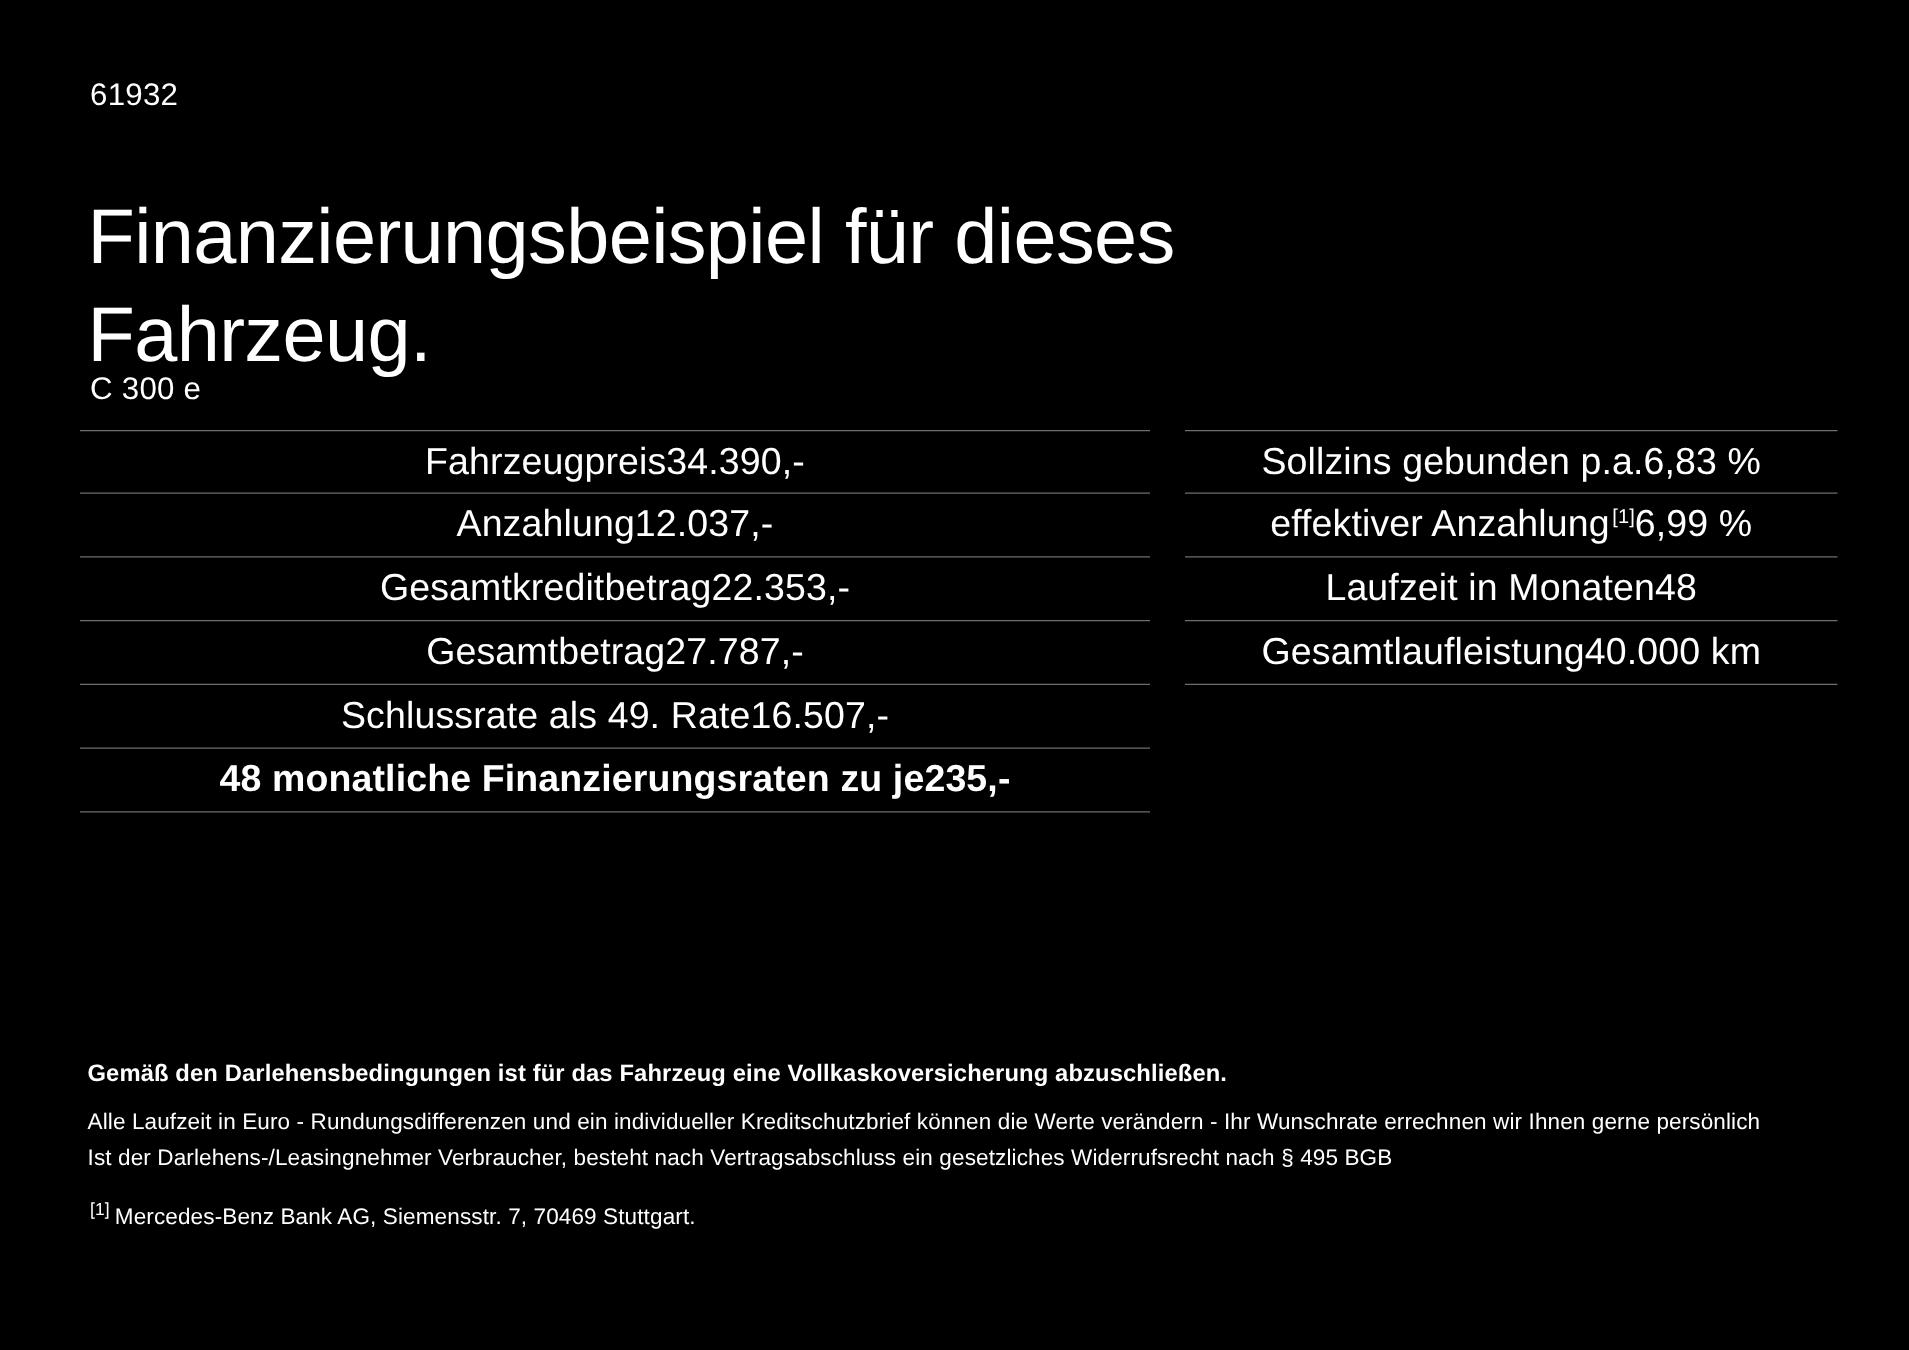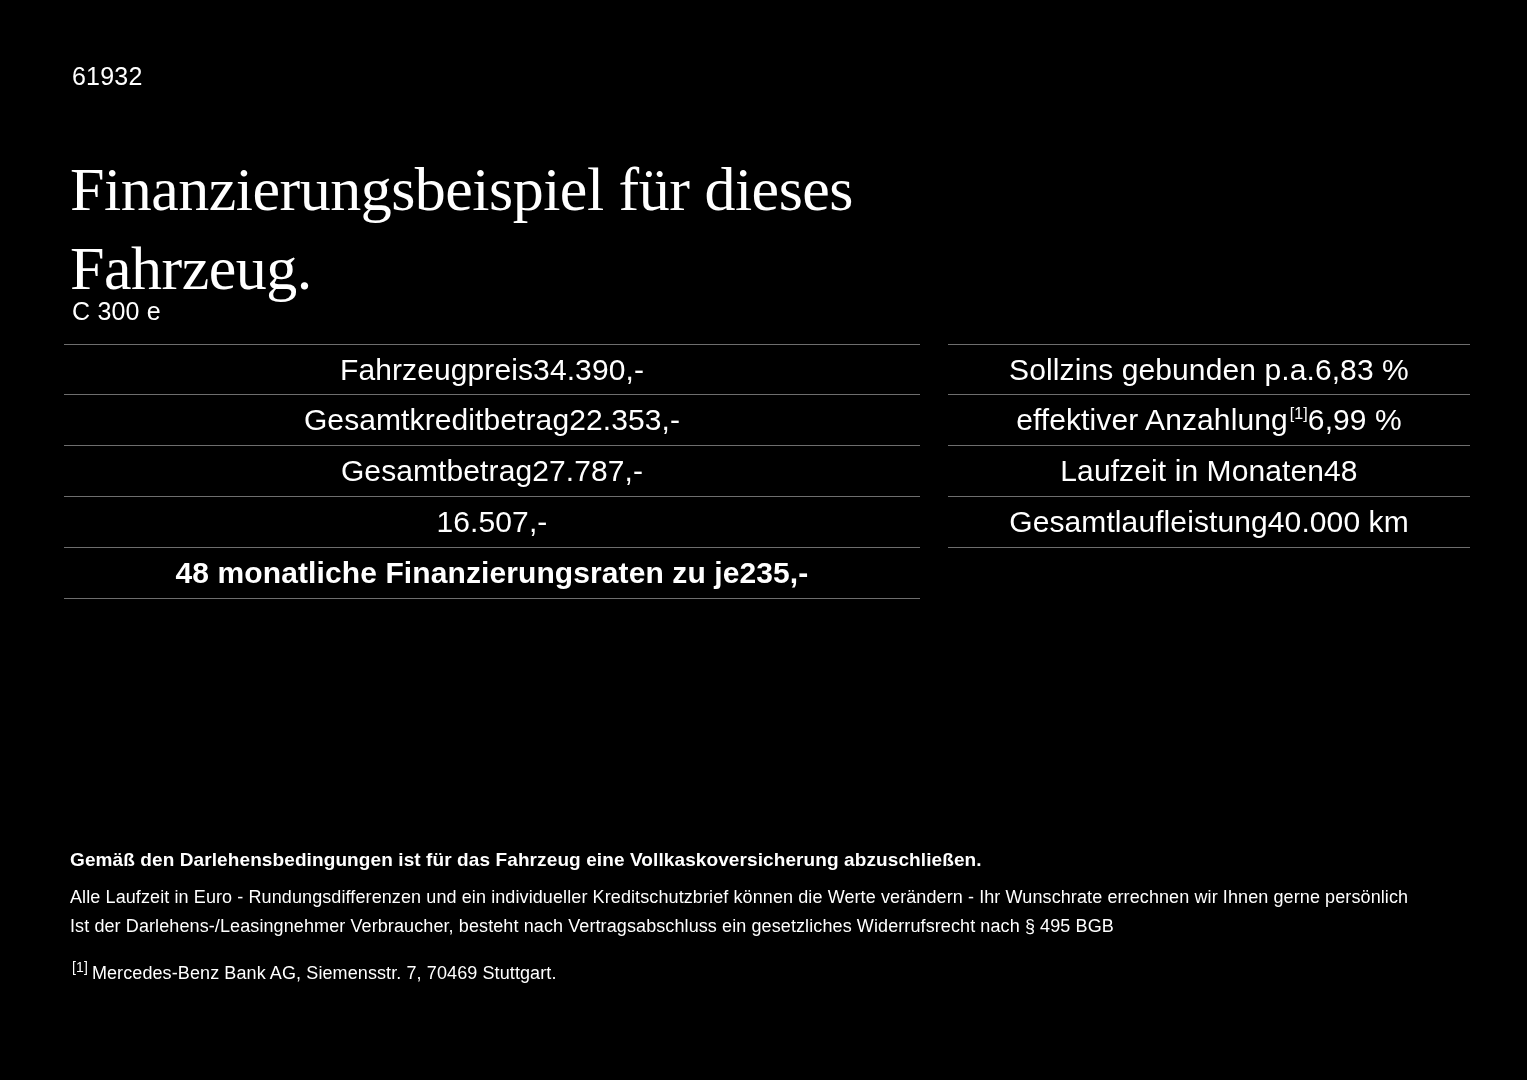--- a/index.html
+++ b/index.html
@@ -37,21 +37,20 @@
   .headline {
     position: absolute;
     left: 70px;
     top: 108px;
     width: 1000px;
     font-size: 62px;
     line-height: 1.28;
     font-weight: 400;
     letter-spacing: -0.5px;
     color: #ffffff;
-    font-family: Liberation Serif, serif;
   }
 
   .model {
     position: absolute;
     left: 72px;
     top: 297px;
     font-size: 25px;
     letter-spacing: 0.2px;
     color: #ffffff;
   }
@@ -155,28 +154,33 @@
   <div class="model">C 300 e</div>
 
   <div class="tables">
 
     <div class="table-left">
       <div class="row">
         <span class="label">Fahrzeugpreis</span>
         <span class="value">34.390,-</span>
       </div>
       <div class="row">
+        <span class="label">Anzahlung</span>
+        <span class="value">12.037,-</span>
+      </div>
+      <div class="row">
         <span class="label">Gesamtkreditbetrag</span>
         <span class="value">22.353,-</span>
       </div>
       <div class="row">
         <span class="label">Gesamtbetrag</span>
         <span class="value">27.787,-</span>
       </div>
       <div class="row">
+        <span class="label">Schlussrate als 49. Rate</span>
         <span class="value">16.507,-</span>
       </div>
       <div class="row bold">
         <span class="label">48 monatliche Finanzierungsraten zu je</span>
         <span class="value">235,-</span>
       </div>
     </div>
 
     <div class="table-right">
       <div class="row">

